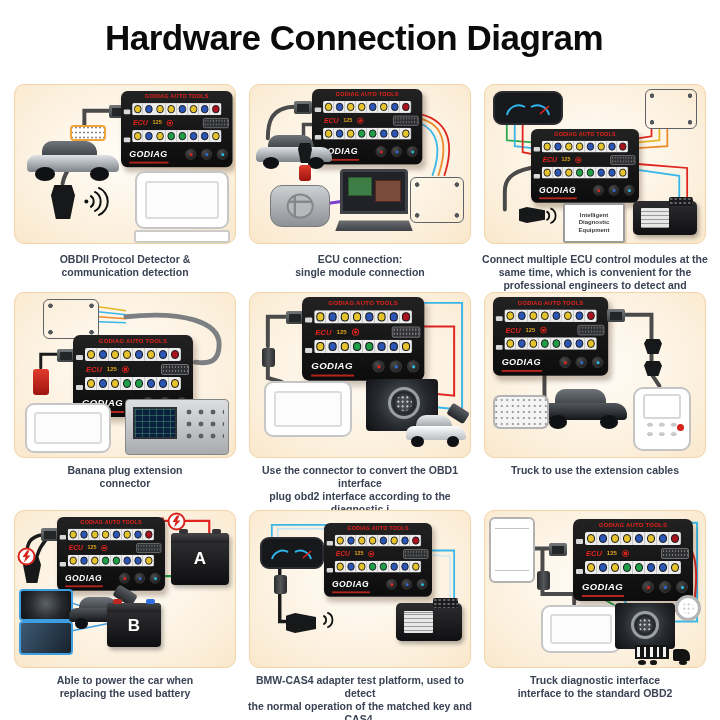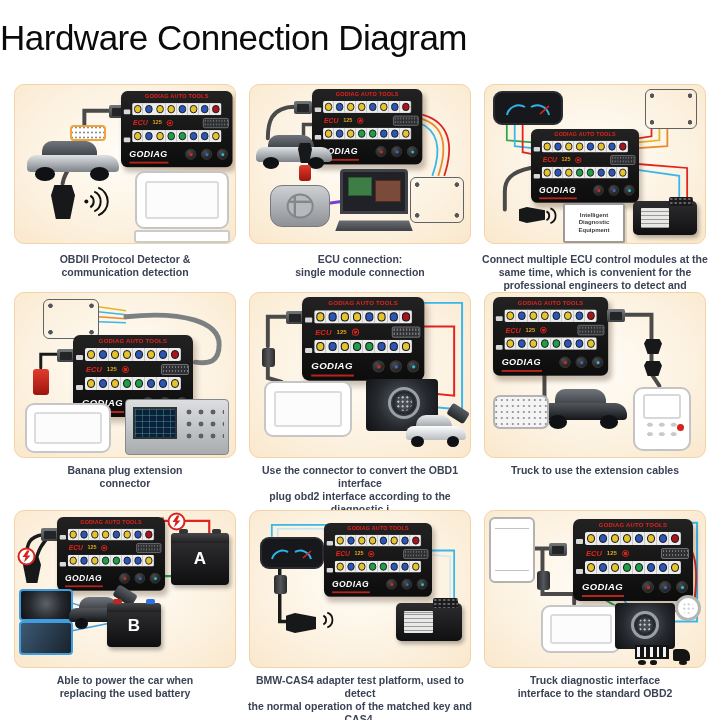--- a/index.html
+++ b/index.html
@@ -1,19 +1,19 @@
 <!DOCTYPE html>
 <html><head>
 <meta charset="utf-8">
 <style>
   html,body{margin:0;padding:0;}
   body{width:720px;height:720px;position:relative;background:#fff;
        font-family:"Liberation Sans",sans-serif;overflow:hidden;}
-  h1{position:absolute;top:18px;left:0;width:708px;margin:0;
-     font-size:35px;font-weight:normal;color:#0b0b0b;letter-spacing:-0.5px;}
+  h1{position:absolute;top:18px;left:0;width:708px;margin:0;text-align:center;
+     font-size:35px;font-weight:bold;color:#0b0b0b;letter-spacing:-0.5px;}
   .card{position:absolute;width:222px;border-radius:10px;border:1px solid #f2d4a9;
         background:radial-gradient(120% 125% at 50% 45%,#fffdf8 0%,#fcf1df 38%,#f8e0bd 78%,#f5d8b0 100%);
         box-sizing:border-box;}
   .scene{position:absolute;inset:0;overflow:hidden;border-radius:9px;}
   .wires{position:absolute;inset:0;width:100%;height:100%;}
   .cap{position:absolute;width:230px;text-align:center;font-size:10.5px;font-weight:bold;
        color:#3a4254;line-height:13px;white-space:pre-line;}
 
   
   .gt-slot{position:absolute;width:120px;height:82px;transform-origin:0 0;}

